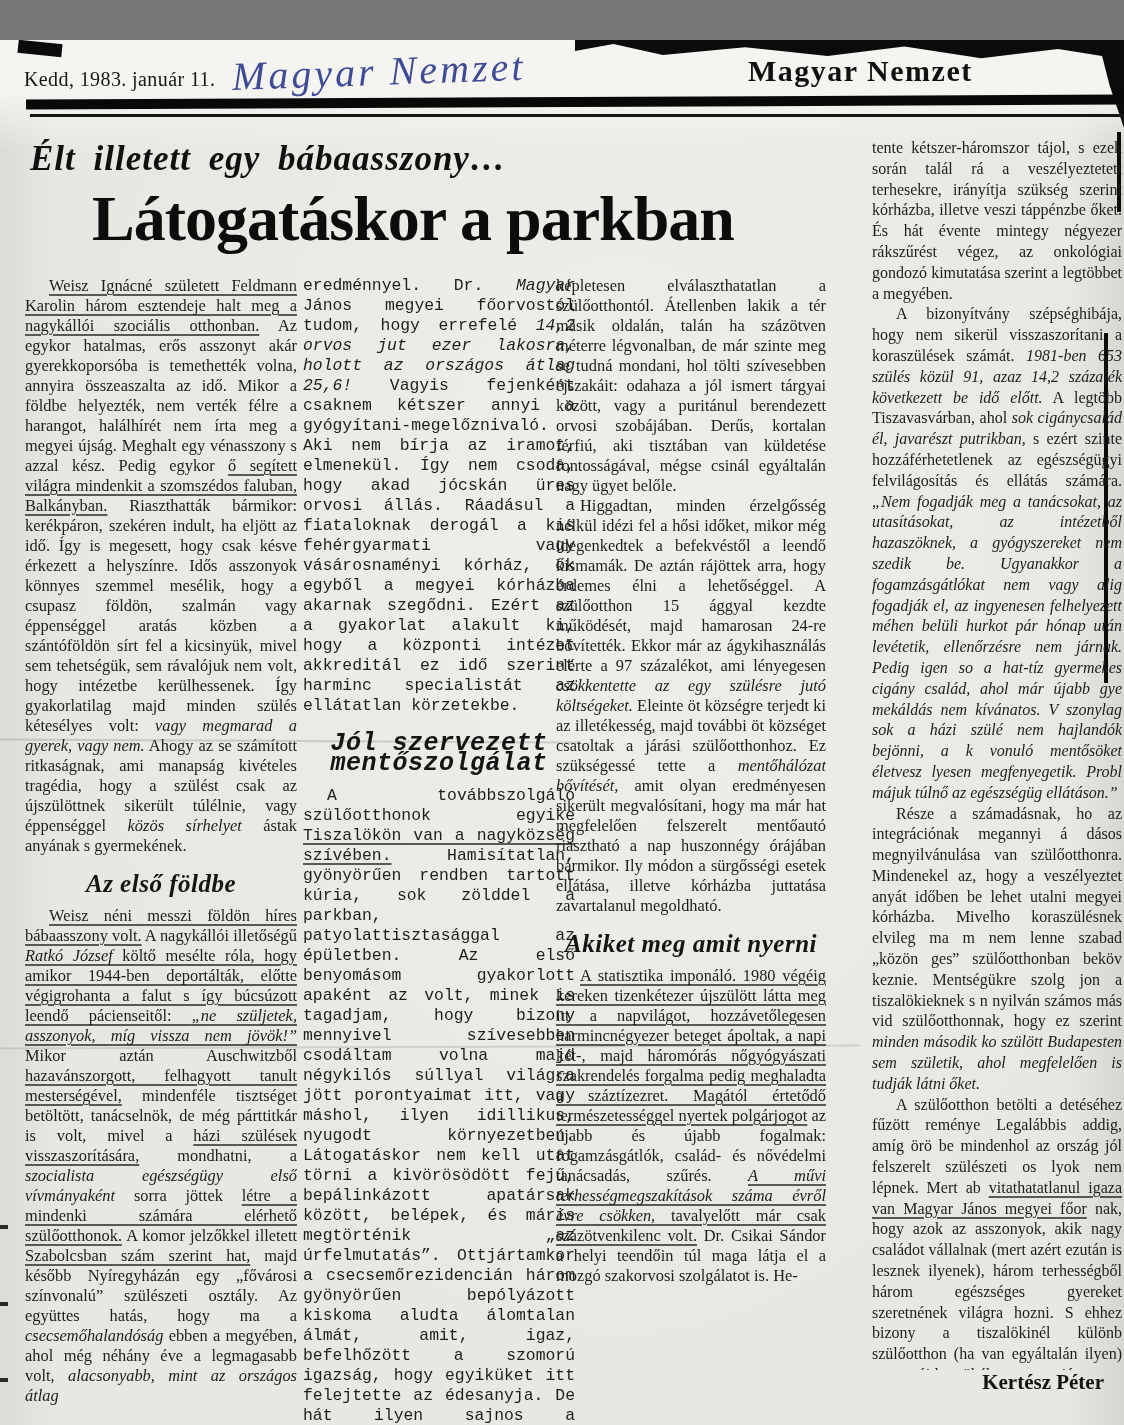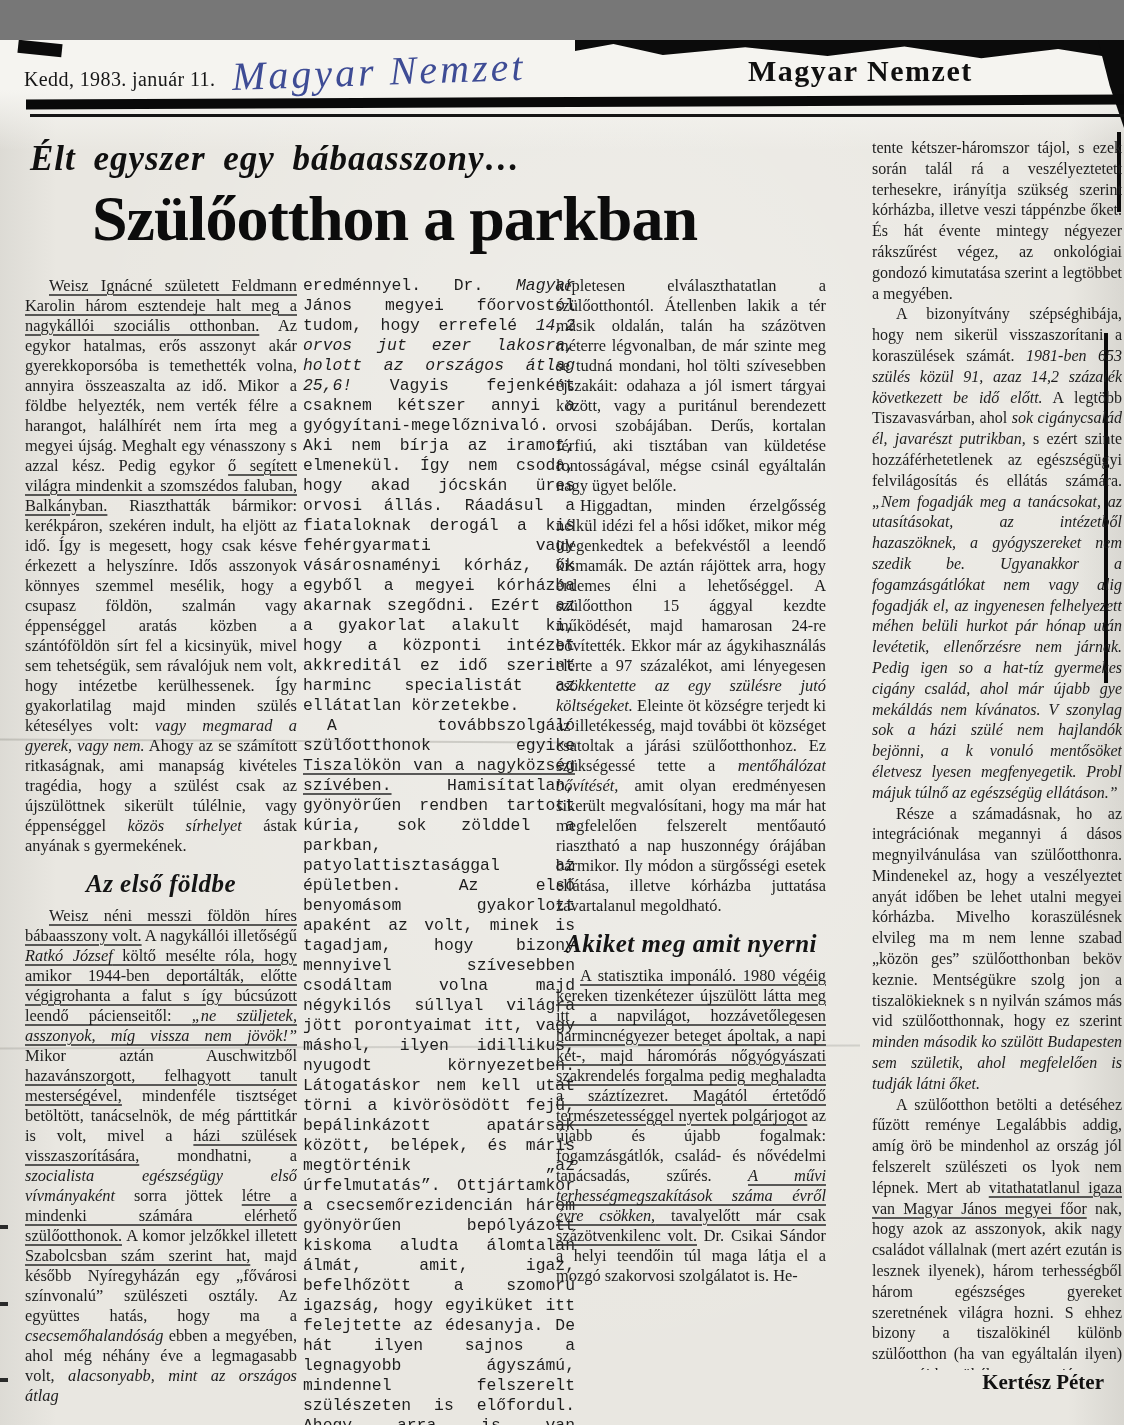--- a/index.html
+++ b/index.html
@@ -70,30 +70,31 @@
   <div class="abs edge-dash" style="left:0;top:1185px;"></div>
   <div class="abs edge-dash" style="left:0;top:1262px;"></div>
   <div class="abs edge-dash" style="left:0;top:1338px;"></div>
 
   <div class="abs date">Kedd, 1983. január 11.</div>
   <div class="abs handwritten">Magyar Nemzet</div>
   <div class="abs masthead-right">Magyar Nemzet</div>
   <div class="abs rule-thick"></div>
   <div class="abs rule-thin"></div>
 
-  <div class="abs kicker">Élt egyszer egy bábaasszony…</div>
-  <div class="abs headline">Szülőotthon a parkban</div>
+  <div class="abs kicker">Élt illetett egy bábaasszony…</div>
+  <div class="abs headline">Látogatáskor a parkban</div>
 
   <div class="col col-1">
       <p class="indent"><span class="seg-u">Weisz Ignácné született Feldmann Karolin három esztendeje halt meg a nagykállói szociális otthonban.</span><span> Az egykor hatalmas, erős asszonyt akár gyerekkoporsóba is temethették volna, annyira összeaszalta az idő. Mikor a földbe helyezték, nem verték félre a harangot, halálhírét nem írta meg a megyei újság. Meghalt egy vénasszony s azzal kész. Pedig egykor </span><span class="seg-u">ő segített világra mindenkit a szomszédos faluban, Balkányban.</span><span> Riaszthatták bármikor: kerékpáron, szekéren indult, ha eljött az idő. Így is megesett, hogy csak késve érkezett a helyszínre. Idős asszonyok könnyes szemmel mesélik, hogy a csupasz földön, szalmán vagy éppenséggel aratás közben a szántóföldön sírt fel a kicsinyük, mivel sem tehetségük, sem rávalójuk nem volt, hogy intézetbe kerülhessenek. Így gyakorlatilag majd minden szülés kétesélyes volt: </span><span class="seg-i">vagy megmarad a gyerek, vagy nem.</span><span> Ahogy az se számított ritkaságnak, ami manapság kivételes tragédia, hogy a szülést csak az újszülöttnek sikerült túlélnie, vagy éppenséggel </span><span class="seg-i">közös sírhelyet</span><span> ástak anyának s gyermekének.</span></p>
       <h3 class="subhead">Az első földbe</h3>
       <p class="indent"><span class="seg-u">Weisz néni messzi földön híres bábaasszony volt.</span><span> A nagykállói illetőségű </span><span class="seg-i seg-u">Ratkó József</span><span class="seg-u"> költő mesélte róla, hogy amikor 1944-ben deportálták, előtte végigrohanta a falut s így búcsúzott leendő pácienseitől: </span><span class="seg-i seg-u">„ne szüljetek, asszonyok, míg vissza nem jövök!”</span><span> Mikor aztán Auschwitzből </span><span class="seg-u">hazavánszorgott, felhagyott tanult mesterségével,</span><span> mindenféle tisztséget betöltött, tanácselnök, de még párttitkár is volt, mivel a </span><span class="seg-u">házi szülések visszaszorítására,</span><span> mondhatni, a </span><span class="seg-i">szocialista egészségügy első vívmányaként</span><span> sorra jöttek </span><span class="seg-u">létre a mindenki számára elérhető szülőotthonok.</span><span> A komor jelzőkkel illetett </span><span class="seg-u">Szabolcsban szám szerint hat,</span><span> majd később Nyíregyházán egy „fővárosi színvonalú” szülészeti osztály. Az együttes hatás, hogy ma a </span><span class="seg-i">csecsemőhalandóság</span><span> ebben a megyében, ahol még néhány éve a legmagasabb volt, </span><span class="seg-i">alacsonyabb, mint az országos átlag</span></p>
     </div>
   <div class="col col-2">
       <p class=""><span>eredménnyel. Dr. </span><span class="seg-i">Magyar</span><span> János megyei főorvostól tudom, hogy errefelé </span><span class="seg-i">14,2 orvos jut ezer lakosra, holott az országos átlag 25,6!</span><span> Vagyis fejenként csaknem kétszer annyi a gyógyítani-megelőznivaló. Aki nem bírja az iramot, elmenekül. Így nem csoda, hogy akad jócskán üres orvosi állás. Ráadásul a fiataloknak derogál a kis fehérgyarmati vagy vásárosnaményi kórház, ők egyből a megyei kórházba akarnak szegődni. Ezért az a gyakorlat alakult ki, hogy a központi intézet akkreditál ez idő szerint harminc specialistát az ellátatlan körzetekbe.</span></p>
+      <h3 class="subhead">Jól szervezett mentőszolgálat</h3>
       <p class="indent"><span>A továbbszolgáló szülőotthonok egyike </span><span class="seg-u">Tiszalökön van a nagyközség szívében.</span><span> Hamisítatlan, gyönyörűen rendben tartott kúria, sok zölddel a parkban, patyolattisztasággal az épületben. Az első benyomásom gyakorlott apaként az volt, minek is tagadjam, hogy bizony mennyivel szívesebben csodáltam volna majd négykilós súllyal világra jött porontyaimat itt, vagy máshol, ilyen idillikus, nyugodt környezetben. Látogatáskor nem kell utat törni a kivörösödött fejű, bepálinkázott apatársak között, belépek, és máris megtörténik „az úrfelmutatás”. Ottjártamkor a csecsemőrezidencián három gyönyörűen bepólyázott kiskoma aludta álomtalan álmát, amit, igaz, befelhőzött a szomorú igazság, hogy egyiküket itt felejtette az édesanyja. De hát ilyen sajnos a legnagyobb ágyszámú, mindennel felszerelt szülészeten is előfordul. Ahogy arra is van lehetőség, hogy az anya a tolófájásai szűntével azonnal az állam gondjaira bízza kicsinyét.</span></p>
       <p class="indent"><span>Dr. </span><span class="seg-i">Csikai</span><span> Sándor szülész-nőgyógyász vezető főorvos besorolása, amely többszörösen megérdemelt, ne tévesszen meg senkit, mivel hogy nincs és nem is volt beosztott orvosa 1949 május elseje, azaz az indulás óta. Így élete nemcsak</span></p>
     </div>
   <div class="col col-3">
       <p class=""><span>képletesen elválaszthatatlan a szülőotthontól. Átellenben lakik a tér másik oldalán, talán ha százötven méterre légvonalban, de már szinte meg se tudná mondani, hol tölti szívesebben éjszakáit: odahaza a jól ismert tárgyai között, vagy a puritánul berendezett orvosi szobájában. Derűs, kortalan férfiú, aki tisztában van küldetése fontosságával, mégse csinál egyáltalán nagy ügyet belőle.</span></p>
       <p class="indent"><span>Higgadtan, minden érzelgősség nélkül idézi fel a hősi időket, mikor még idegenkedtek a befekvéstől a leendő kismamák. De aztán rájöttek arra, hogy érdemes élni a lehetőséggel. A szülőotthon 15 ággyal kezdte működését, majd hamarosan 24-re bővítették. Ekkor már az ágykihasználás elérte a 97 százalékot, ami lényegesen </span><span class="seg-i">csökkentette az egy szülésre jutó költségeket.</span><span> Eleinte öt községre terjedt ki az illetékesség, majd további öt községet csatoltak a járási szülőotthonhoz. Ez szükségessé tette a </span><span class="seg-i">mentőhálózat bővítését,</span><span> amit olyan eredményesen sikerült megvalósítani, hogy ma már hat megfelelően felszerelt mentőautó riasztható a nap huszonnégy órájában bármikor. Ily módon a sürgősségi esetek ellátása, illetve kórházba juttatása zavartalanul megoldható.</span></p>
       <h3 class="subhead">Akiket meg amit nyerni</h3>
       <p class="indent"><span class="seg-u">A statisztika imponáló. 1980 végéig kereken tizenkétezer újszülött látta meg itt a napvilágot, hozzávetőlegesen harmincnégyezer beteget ápoltak, a napi két-, majd háromórás nőgyógyászati szakrendelés forgalma pedig meghaladta a száztízezret. Magától értetődő természetességgel nyertek polgárjogot</span><span> az újabb és újabb fogalmak: fogamzásgátlók, család- és nővédelmi tanácsadás, szűrés. </span><span class="seg-i seg-u">A művi terhességmegszakítások száma évről évre csökken,</span><span class="seg-u"> tavalyelőtt már csak százötvenkilenc volt.</span><span> Dr. Csikai Sándor a helyi teendőin túl maga látja el a mozgó szakorvosi szolgálatot is. He-</span></p>
     </div>
   <div class="col col-4">

